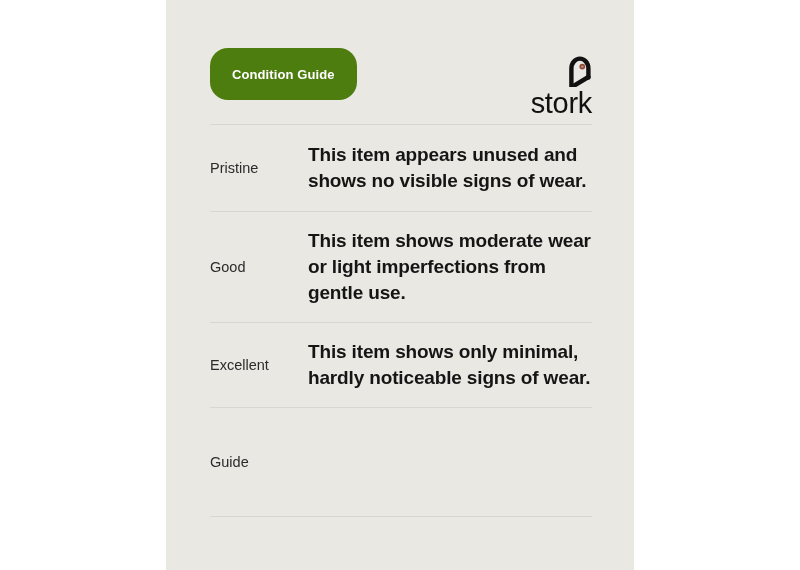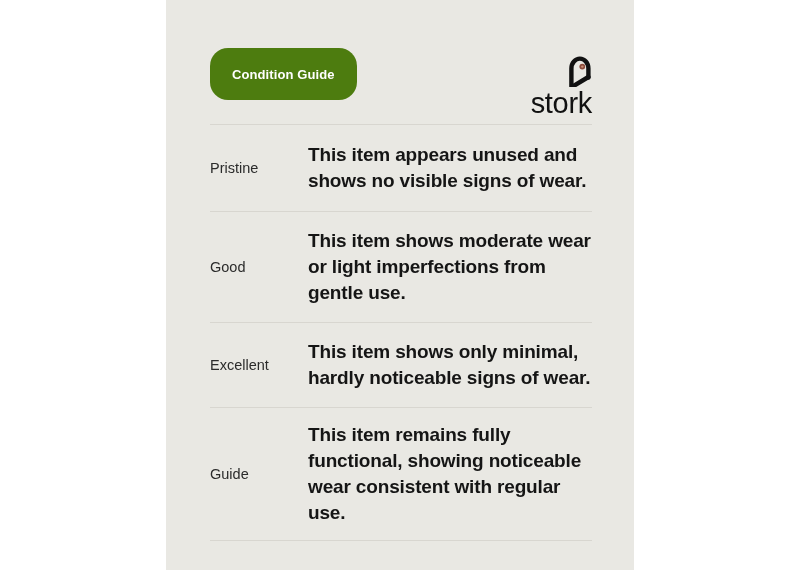--- a/index.html
+++ b/index.html
@@ -157,20 +157,19 @@
         <div class="row-desc">This item shows moderate wear or light imperfections from gentle use.</div>
       </div>
 
       <div class="row" style="min-height:85px">
         <div class="row-label">Excellent</div>
         <div class="row-desc">This item shows only minimal, hardly noticeable signs of wear.</div>
       </div>
 
       <div class="row" style="min-height:109px">
         <div class="row-label">Guide</div>
-        <div class="row-desc">This item remains fully functional, showing noticeable wear consistent with regular use.</div>
       </div>
 
     </div>
 
   </div>
 
 </div>
 
 </body></html>

